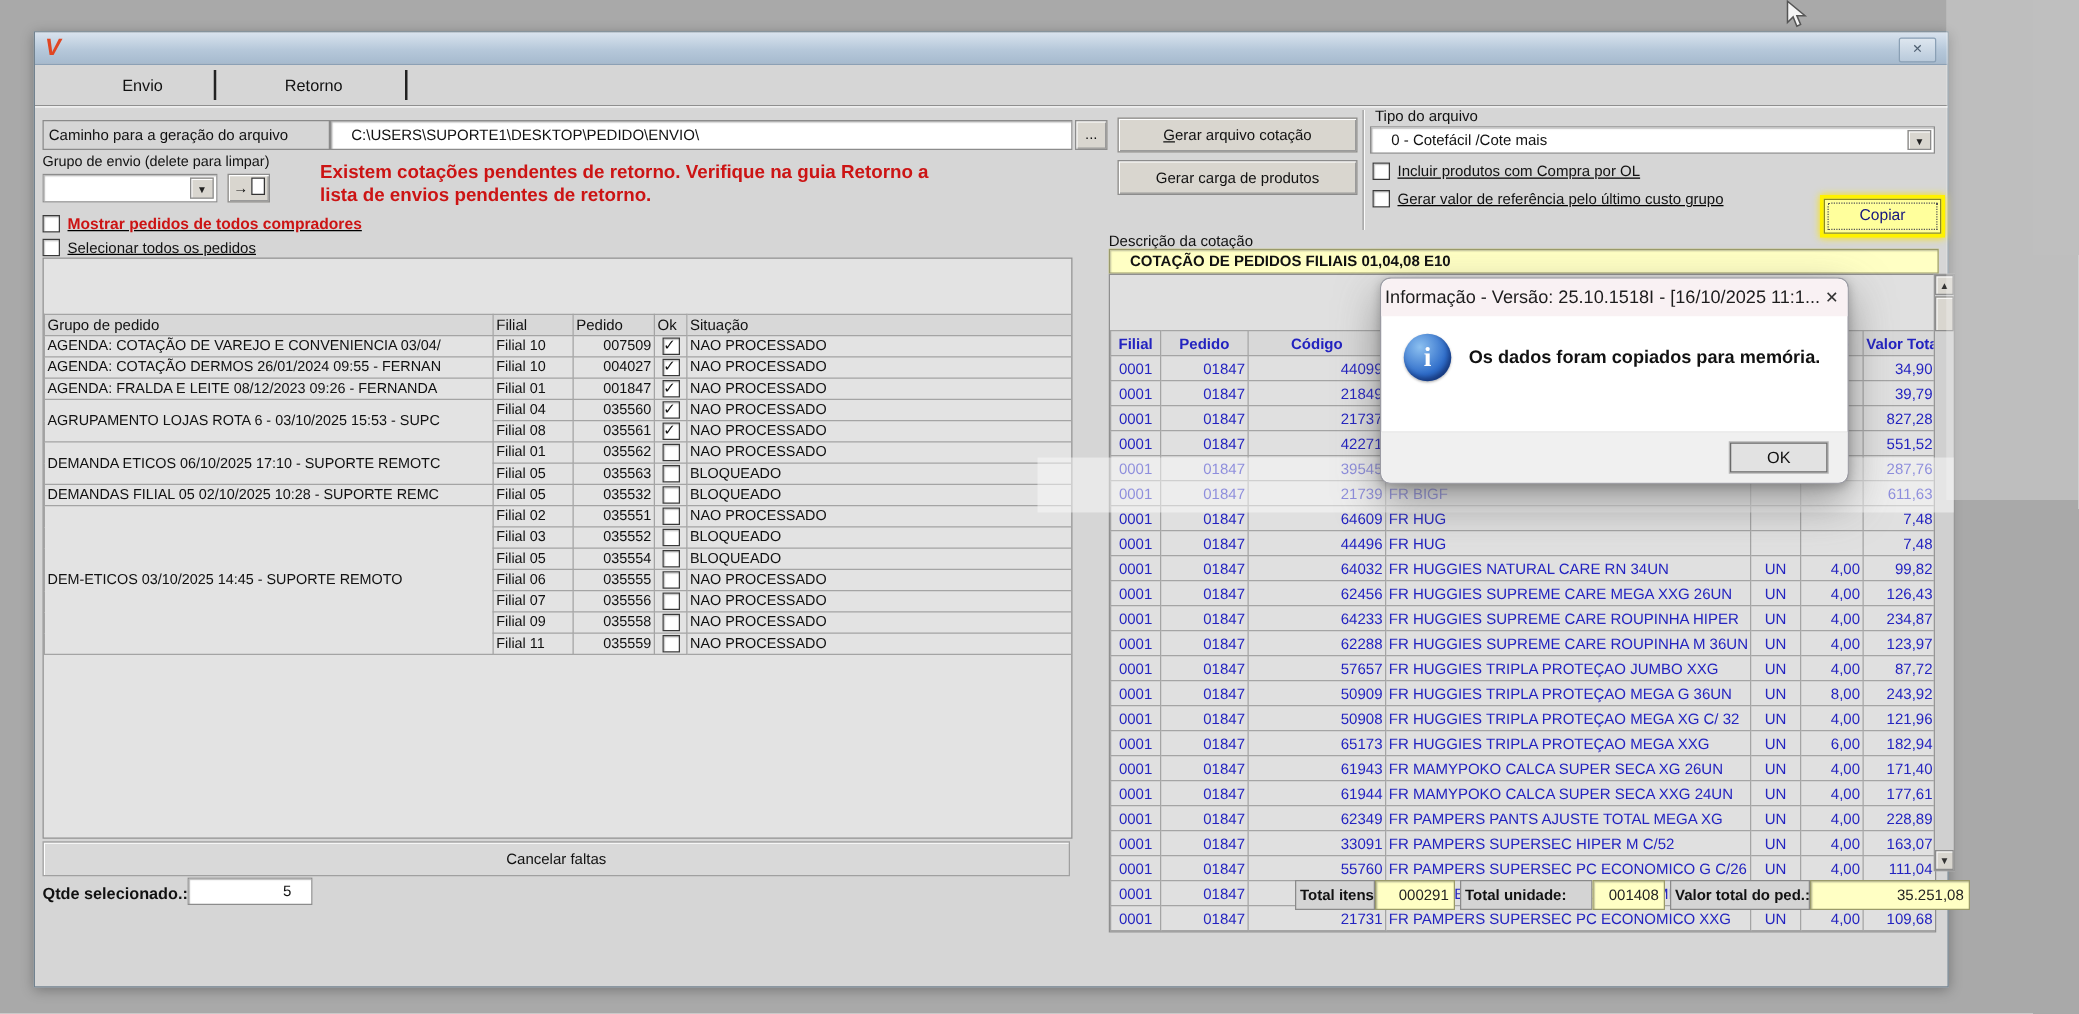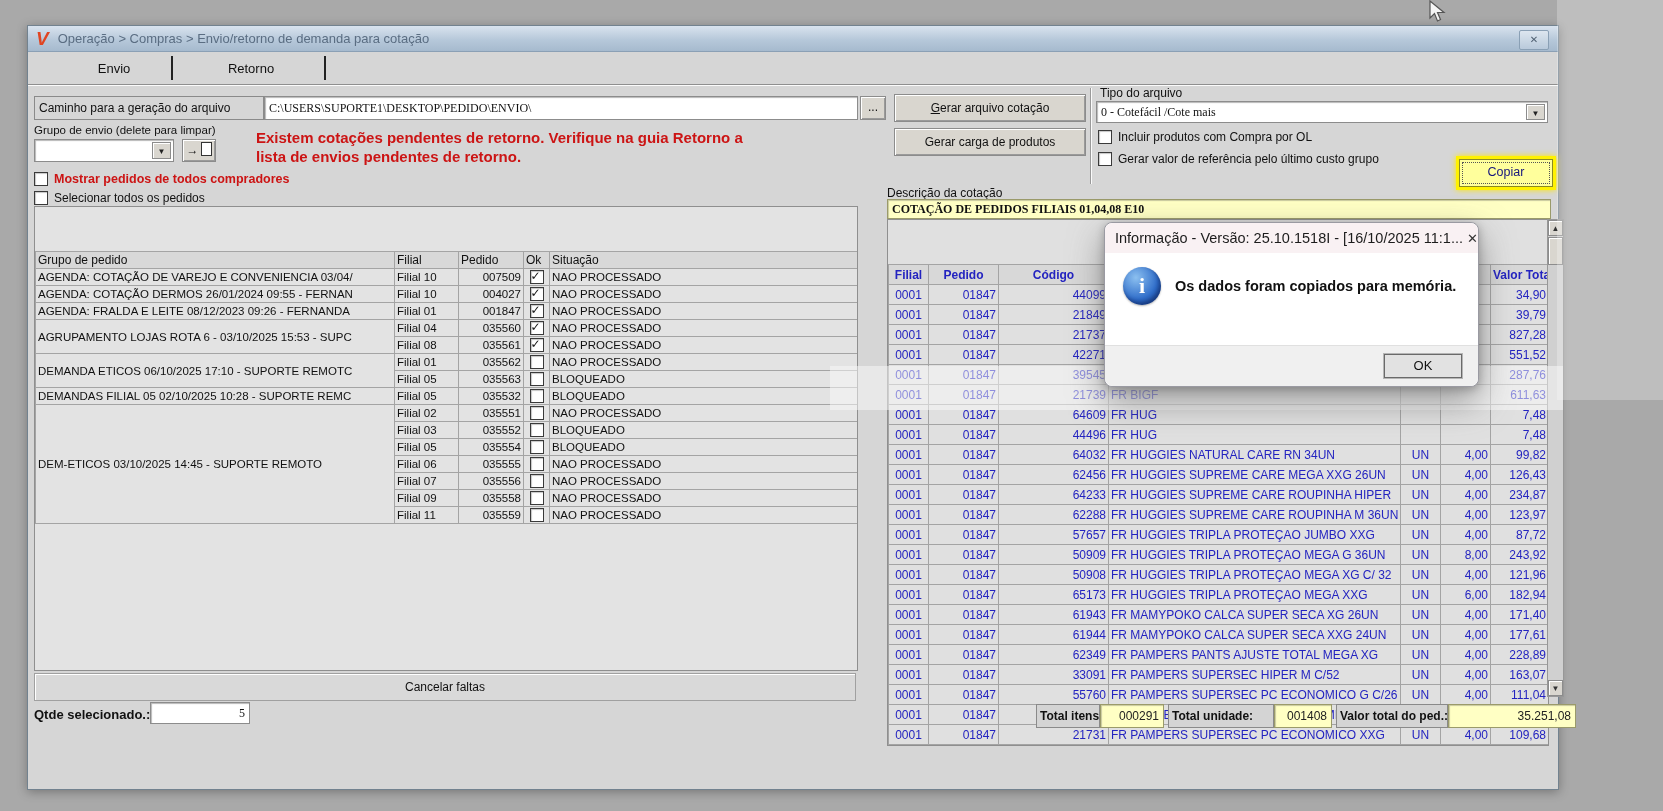--- a/index.html
+++ b/index.html
@@ -16,26 +16,26 @@
   .tab{top:32px;height:22px;font-size:13px;color:#111;text-align:center;line-height:22px;}
   .tabsep{top:30px;width:2px;height:24px;background:#222;}
   .tabline{top:58px;left:0;right:0;height:0;border-top:1px solid #8f8f8f;border-bottom:1px solid #fbfbfb;}
   
   .raised{background:#d9d6cf;border:1px solid #8c8c8c;box-shadow:inset 1px 1px 0 #ffffff,inset -1px -1px 0 #9a9a9a;}
   .sunken{background:#ffffff;border:1px solid #8c8c8c;box-shadow:inset 1px 1px 1px #b9b9b9;}
   .btn{font-size:12px;color:#111;text-align:center;cursor:default;box-sizing:border-box;}
   .btn-underline-first::first-letter{text-decoration:underline;}
   .lbl{font-size:12px;color:#111;white-space:nowrap;}
   .boxlabel{border:1px solid #8a8a8a;background:#d6d6d6;box-sizing:border-box;font-size:12px;color:#111;padding:0 4px;overflow:hidden;white-space:nowrap;}
-  .field{box-sizing:border-box;font-size:12px;color:#111;padding:0 4px;overflow:hidden;white-space:nowrap;font-family:Liberation Serif, serif;}
+  .field{box-sizing:border-box;font-size:12px;color:#111;padding:0 16px;overflow:hidden;white-space:nowrap;}
   .yellowfield{background:#ffffc4;border:1px solid #9a9a6a;box-shadow:inset 1px 1px 1px #c9c9a0;font-weight:bold;}
   .combo-arrow{position:absolute;right:2px;top:2px;bottom:2px;width:17px;background:#d9d6cf;border:1px solid #8c8c8c;box-shadow:inset 1px 1px 0 #fff;font-size:8px;color:#222;text-align:center;line-height:17px;}
   .cb{width:12px;height:12px;background:#fff;border:1px solid #3a3a3a;box-shadow:inset 1px 1px 1px #c6c6c6;display:inline-block;vertical-align:middle;position:relative;flex:none;}
   .cb.checked::after{content:"✓";position:absolute;left:0px;top:-2px;font-size:12px;font-weight:bold;color:#111;}
-  .cbrow{display:flex;align-items:flex-start;gap:6px;}
+  .cbrow{display:flex;align-items:flex-start;gap:6px;text-decoration:underline;}
   .warn{font-size:15px;font-weight:bold;color:#cc1414;line-height:19px;white-space:nowrap;}
   .redlbl{color:#cc1414;font-weight:bold;font-size:12.5px;}
   
   table.grid{border-collapse:collapse;table-layout:fixed;width:100%;margin-top:44px;}
   table.grid td{border:1px solid #a4a4a4;padding:0 2px;overflow:hidden;white-space:nowrap;box-sizing:border-box;font-size:11.5px;color:#111;}
   #left-grid{background:#e3e3e3;border:1px solid #8f8f8f;overflow:hidden;}
   #left-grid td{height:17px;}
   #left-grid tr.hdr td{background:#d8d8d8;font-size:12px;}
   #left-grid td.gcell{vertical-align:middle;}
   #right-grid{background:#e0e0e0;border:1px solid #8f8f8f;overflow:hidden;}
@@ -49,39 +49,38 @@
   .sthumb{position:absolute;left:0;right:0;background:#d9d6cf;border:1px solid #8c8c8c;box-shadow:inset 1px 1px 0 #fff;}
   
   .copywrap{background:#fff200;padding:3px;box-sizing:border-box;box-shadow:0 0 6px #ffe800;}
   .copybtn{width:100%;height:100%;background:#ffff9c;border:1px solid #8a8a22;outline:1px dotted #555;outline-offset:-4px;font-size:12.5px;color:#15157e;text-align:center;line-height:25px;box-sizing:border-box;}
   
   .totpair{display:flex;}
   .totlabel{border:1px solid #8a8a8a;background:#d4d4d4;font-weight:bold;font-size:12px;color:#111;padding:0 3px;line-height:22px;white-space:nowrap;box-sizing:border-box;}
   .totval{background:#ffffc4;border:1px solid #9a9a6a;box-shadow:inset 1px 1px 1px #c9c9a0;font-size:12px;color:#222;text-align:right;padding:0 4px;line-height:22px;box-sizing:border-box;}
   
   #dialog{left:1104px;top:222px;width:373px;height:163px;background:#ffffff;border:1px solid #9a9aa2;border-radius:8px;box-shadow:0 14px 34px rgba(90,90,90,.6),0 2px 8px rgba(0,0,0,.25);z-index:10;}
-  .dlg-title{height:30px;background:#f9f1f3;border-radius:8px 8px 0 0;display:flex;align-items:center;padding:0 10px;font-size:14.5px;color:#1c1c1c;white-space:nowrap;overflow:hidden;}
+  .dlg-title{height:30px;background:#f9f1f3;border-radius:8px 8px 0 0;display:flex;align-items:center;padding:0 10px;font-size:14.5px;color:#1c1c1c;white-space:nowrap;overflow:hidden;justify-content:center;}
   .dlg-close{margin-left:auto;font-size:13px;color:#333;padding:0 4px;}
   .dlg-body{display:flex;align-items:center;gap:14px;padding:14px 14px 6px 18px;}
   .info-icon{width:38px;height:38px;border-radius:50%;background:radial-gradient(circle at 34% 28%,#8cc0f0,#2e6cc9 60%,#1c4fa2);box-shadow:inset -2px -3px 4px rgba(0,0,40,.4),0 1px 2px rgba(0,0,0,.3);color:#fff;font-weight:bold;font-size:22px;text-align:center;line-height:37px;flex:none;font-family:"Liberation Serif","DejaVu Serif",serif;}
   .dlg-msg{font-size:14.5px;font-weight:600;color:#111;}
   .dlg-footer{position:absolute;left:0;right:0;bottom:0;height:40px;background:#f0f0f0;border-top:1px solid #e0e0e0;border-radius:0 0 8px 8px;}
   .okbtn{position:absolute;right:16px;top:8px;width:78px;height:24px;background:#e2e2e2;border:1px solid #6a6a6a;box-shadow:0 0 0 1px #b5b5b5;font-size:13px;color:#111;text-align:center;line-height:22px;box-sizing:border-box;}
   .haze{pointer-events:none;}
 </style>
 </head>
 <body>
 
 <div id="stage">
 
   <div id="window" class="abs">
 
     <div class="abs titlebar">
       <span class="logo">V</span>
-      <span class="wtitle">Operação &gt; Compras &gt; Envio/retorno de demanda para cotação</span>
     </div>
     <div class="closebtn abs"><span>✕</span></div>
 
     <div class="abs tab" style="left:30px;width:112px;">Envio</div>
     <div class="abs tabsep" style="left:143px;"></div>
     <div class="abs tab" style="left:152px;width:142px;">Retorno</div>
     <div class="abs tabsep" style="left:296px;"></div>
     <div class="abs tabline"></div>
 
     <div class="abs boxlabel" style="left:6px;top:70px;width:230px;height:24px;line-height:22px;">Caminho para a geração do arquivo</div>

